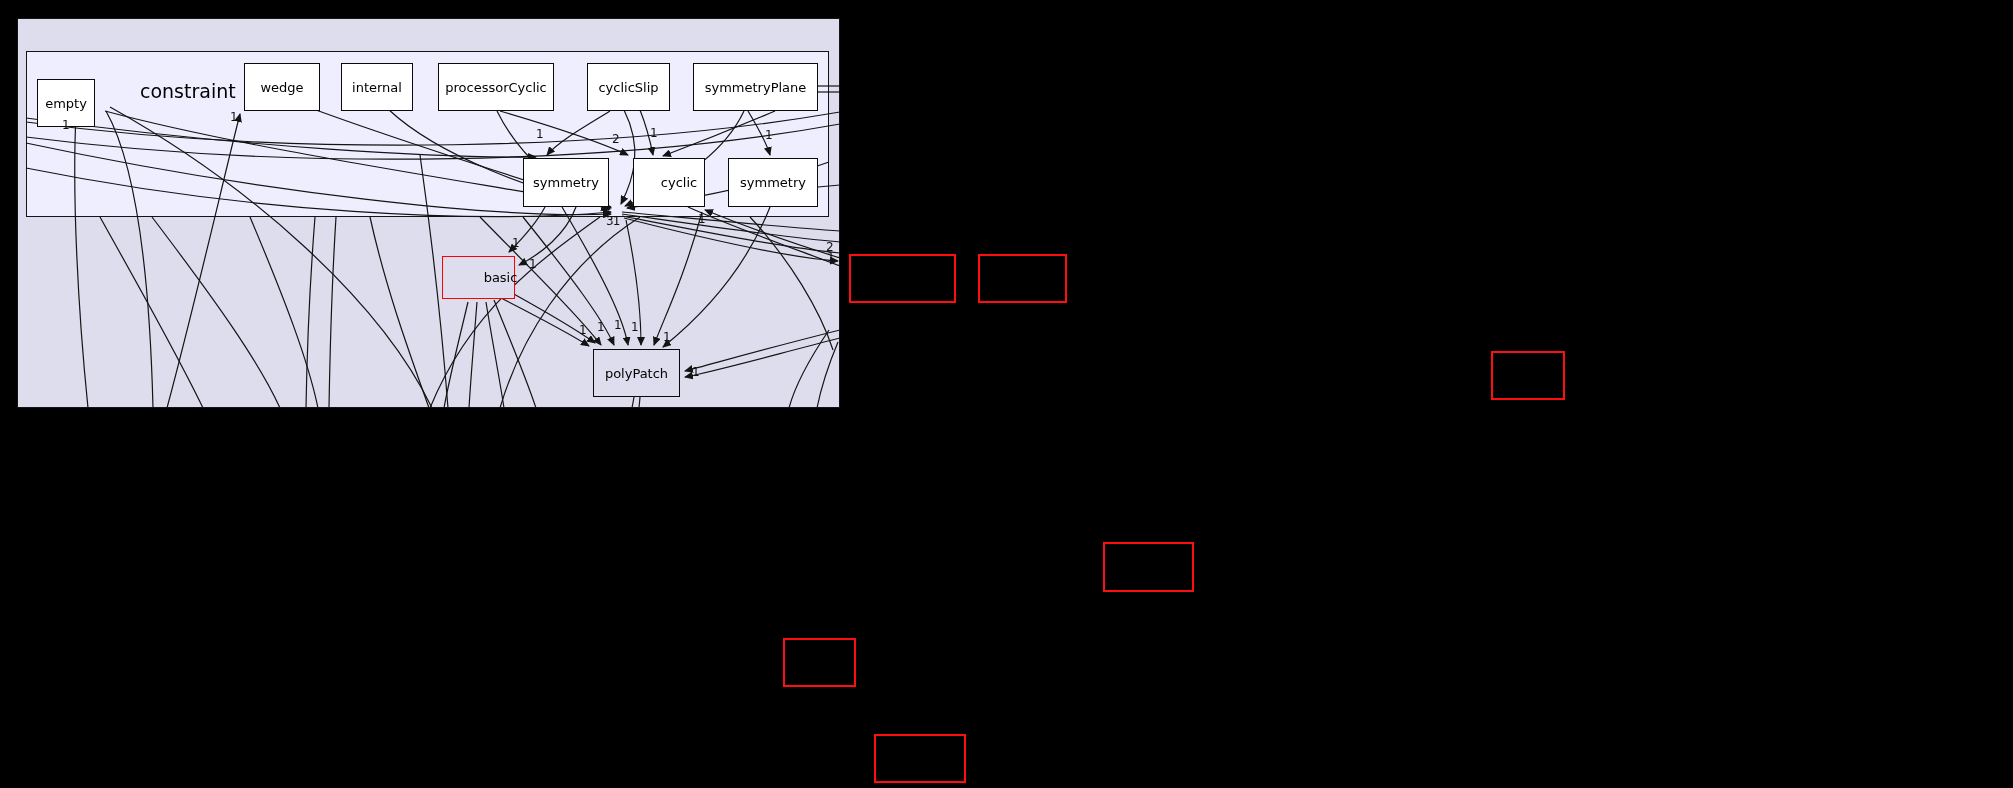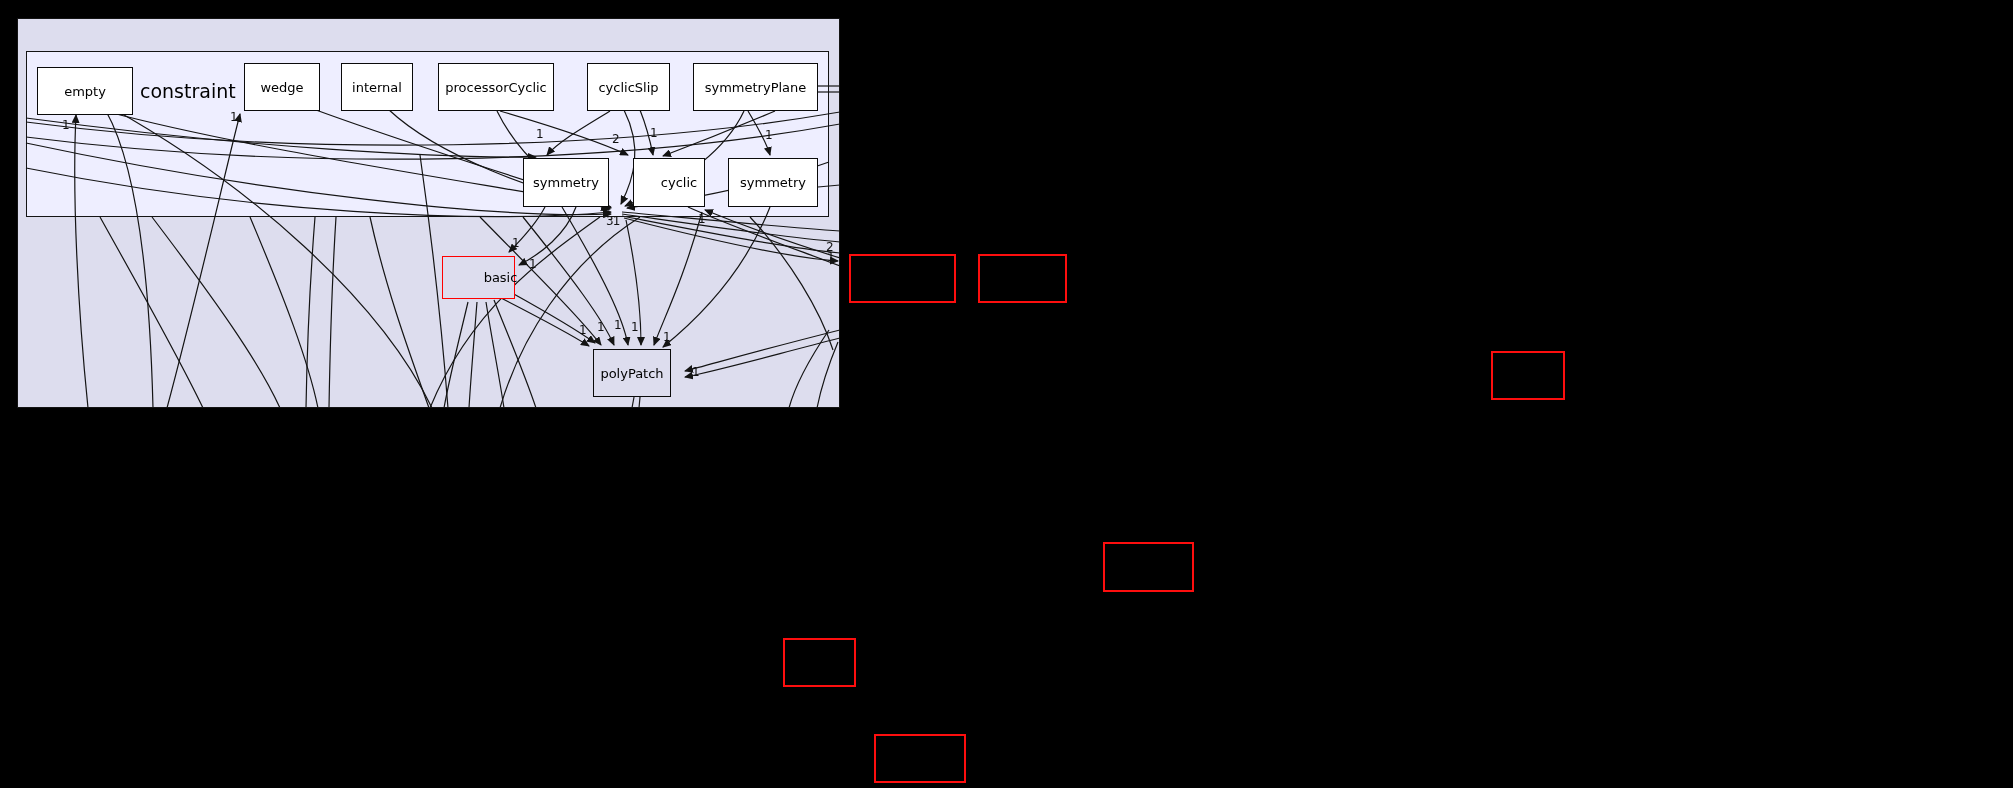--- a/index.html
+++ b/index.html
@@ -109,31 +109,31 @@
       <path d="M818,187 L840,185"></path>
 
       <path d="M829,330 C812,355 796,382 789,408"></path>
       <path d="M838,342 C828,366 821,388 817,408"></path>
       <path d="M750,217 C790,260 820,310 833,350"></path>
       <path d="M640,217 C565,265 520,340 500,408"></path>
       <path d="M600,217 C540,260 470,310 430,408"></path>
     </g>
   </svg>
 
-  <div class="node" style="left:37px;top:67px;width:96px;height:48px;">empty</div>
+  <div class="node" style="left:37px;top:79px;width:58px;height:48px;">empty</div>
   <div class="node" style="left:244px;top:63px;width:76px;height:48px;">wedge</div>
   <div class="node" style="left:341px;top:63px;width:72px;height:48px;">internal</div>
   <div class="node" style="left:438px;top:63px;width:116px;height:48px;">processorCyclic</div>
   <div class="node" style="left:587px;top:63px;width:83px;height:48px;">cyclicSlip</div>
   <div class="node" style="left:693px;top:63px;width:125px;height:48px;">symmetryPlane</div>
   <div class="node" style="left:523px;top:158px;width:86px;height:49px;">symmetry</div>
   <div class="node" style="left:633px;top:158px;width:72px;height:49px;padding-left:20px;">cyclic</div>
   <div class="node" style="left:728px;top:158px;width:90px;height:49px;">symmetry</div>
   <div class="node hl" style="left:442px;top:256px;width:73px;height:43px;padding-left:44px;">basic</div>
-  <div class="node onbg" style="left:593px;top:349px;width:78px;height:48px;">polyPatch</div>
+  <div class="node onbg" style="left:593px;top:349px;width:87px;height:48px;">polyPatch</div>
 
   <div class="ext" style="left:849px;top:254px;width:107px;height:49px;"></div>
   <div class="ext" style="left:978px;top:254px;width:89px;height:49px;"></div>
   <div class="ext" style="left:1491px;top:351px;width:74px;height:49px;"></div>
   <div class="ext" style="left:1103px;top:542px;width:91px;height:50px;"></div>
   <div class="ext" style="left:783px;top:638px;width:73px;height:49px;"></div>
   <div class="ext" style="left:874px;top:734px;width:92px;height:49px;"></div>
 
   <span class="elabel" style="left:62px;top:119px;">1</span>
   <span class="elabel" style="left:230px;top:111px;">1</span>

